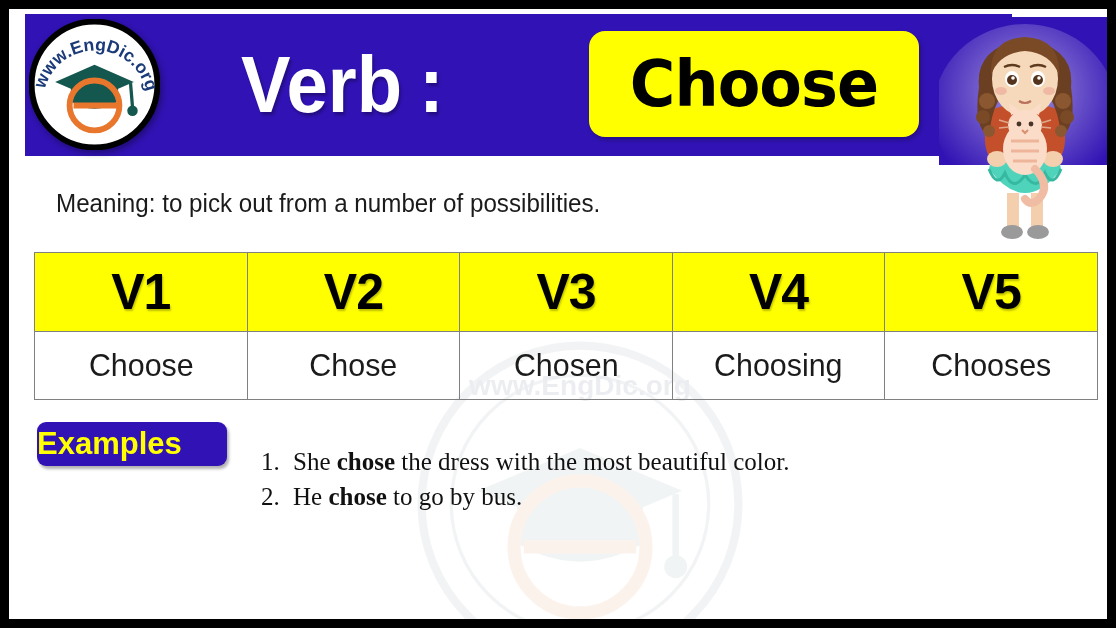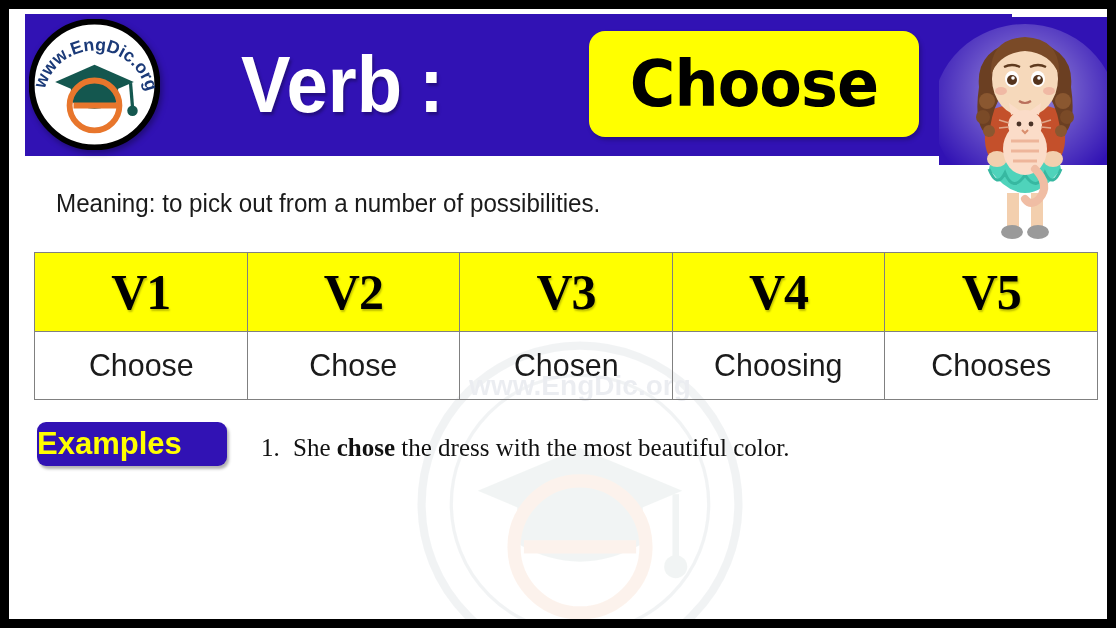--- a/index.html
+++ b/index.html
@@ -148,21 +148,21 @@
   }
   .forms-table td {
     border: 1px solid #808080;
     text-align: center;
     padding: 0;
   }
   .forms-table .hdr {
     background: #ffff00;
     height: 78px;
     color: #000000;
-    font-family: Liberation Serif, serif;
+    font-family: Liberation Sans, sans-serif;
     font-weight: bold;
     font-size: 50px;
     letter-spacing: -1px;
     text-shadow: 1px 2px 2px rgba(0,0,0,0.25);
     margin-top: 20px;
   }
   .forms-table .val {
     background: transparent;
     height: 67px;
     color: #1b1b1b;
@@ -189,21 +189,21 @@
   .examples-badge-text {
     color: #ffff00;
     font-family: "Liberation Sans Narrow", "Liberation Sans", sans-serif;
     font-weight: bold;
     font-size: 31px;
     letter-spacing: 0px;
   }
   .examples-list {
     position: absolute;
     left: 252px;
-    top: 421px;
+    top: 435px;
     width: 800px;
     z-index: 2;
     margin: 0;
     padding: 0;
     list-style: none;
     color: #111111;
     font-family: "Liberation Serif", "DejaVu Serif", serif;
     font-size: 25px;
     line-height: 35px;
   }
@@ -344,16 +344,19 @@
     </table>
 
     <div class="examples-badge">
       <span class="examples-badge-text">Examples</span>
     </div>
 
     <ul class="examples-list">
       <li>
         <span class="ex-num">1.</span><span>She </span><span class="ex-bold">chose</span><span> the dress with the most beautiful color.</span>
       </li>
+      <li>
+        <span class="ex-num">2.</span><span>He </span><span class="ex-bold">chose</span><span> to go by bus.</span>
+      </li>
     </ul>
 
   </div>
 </div>
 
 </body></html>

